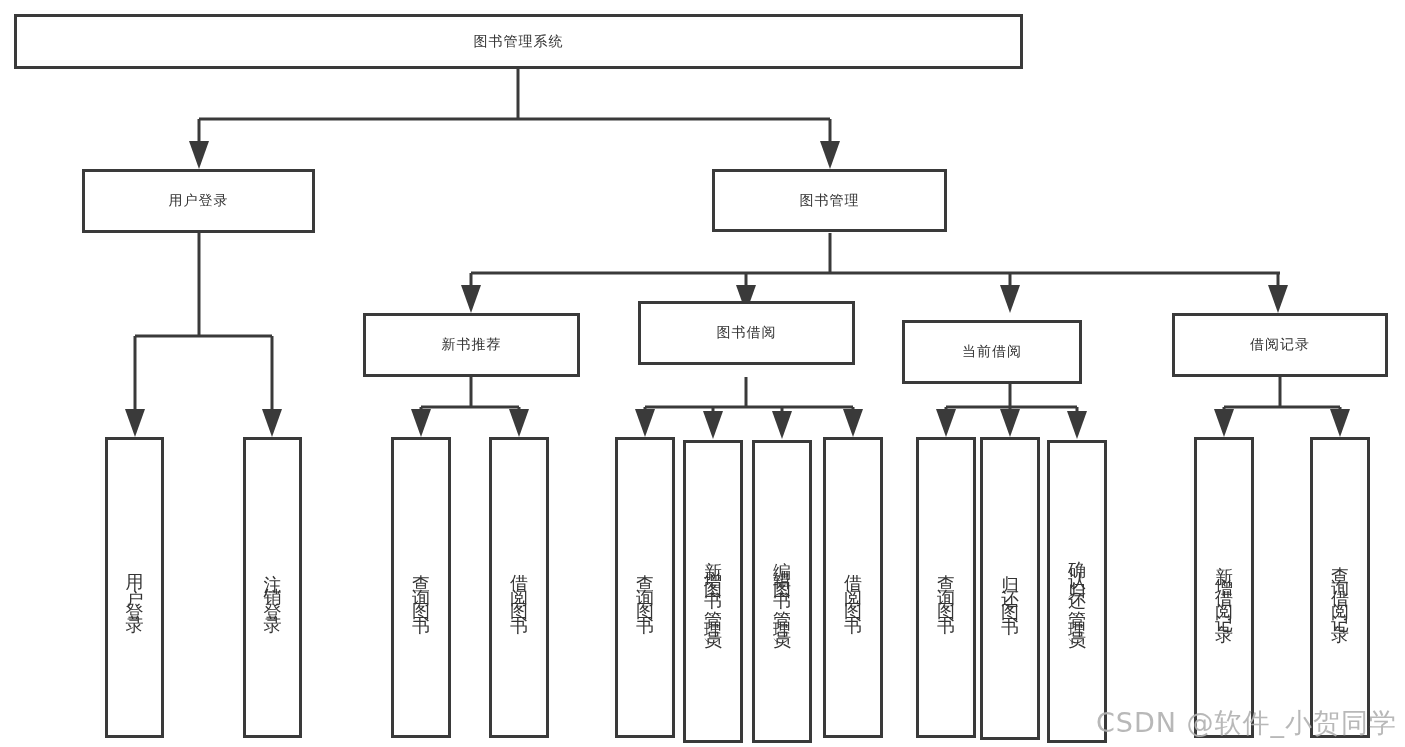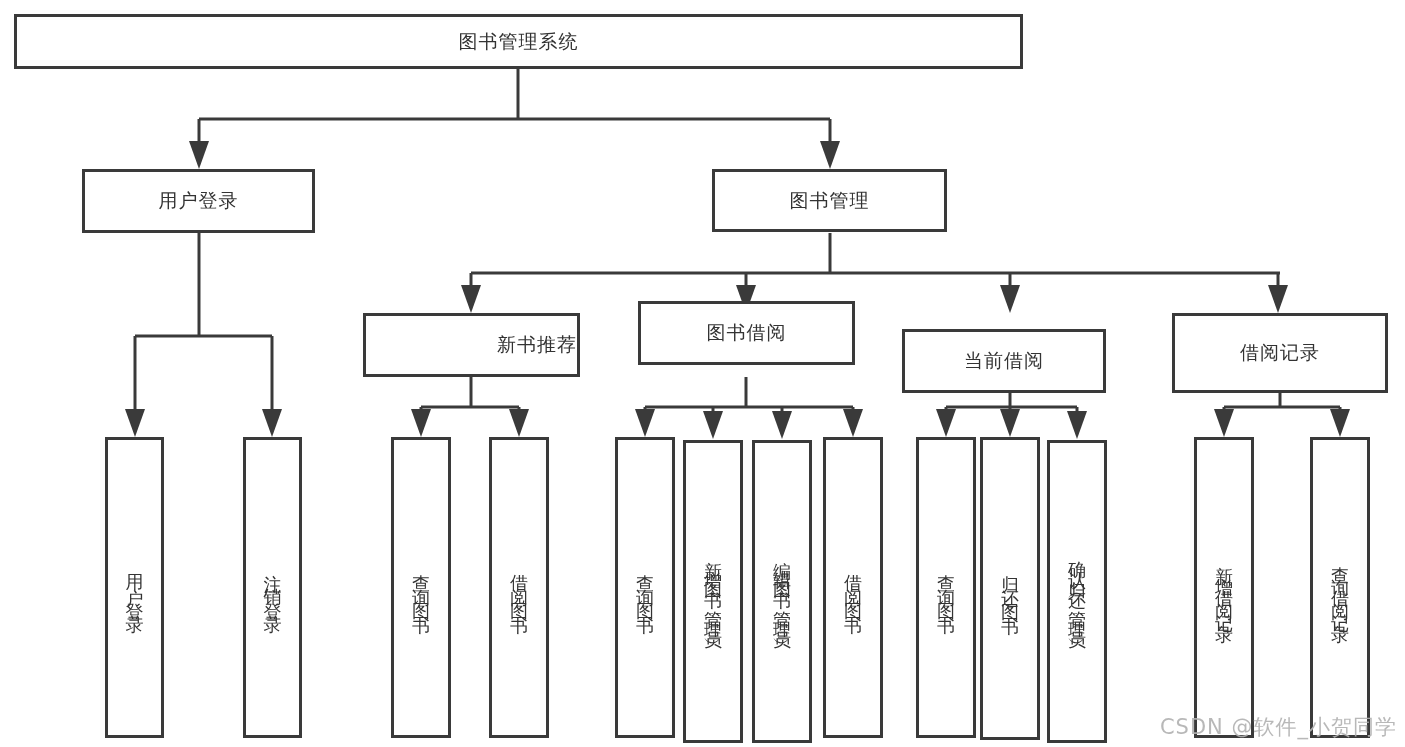--- a/index.html
+++ b/index.html
@@ -10,21 +10,21 @@
     overflow:hidden;
     font-family:"DejaVu Sans","Liberation Sans",sans-serif;
   }
   .stage svg{position:absolute;left:0;top:0;z-index:1;}
   .hbox{
     position:absolute;z-index:2;
     box-sizing:border-box;
     border:3px solid #3a3a3a;
     background:#ffffff;
     display:flex;align-items:center;justify-content:center;
-    font-size:19px;color:#333333;
+    font-size:14px;color:#333333;
     letter-spacing:1px;
     white-space:nowrap;
   }
   .vbox{
     position:absolute;z-index:2;
     box-sizing:border-box;
     border:3px solid #3a3a3a;
     background:#ffffff;
     display:flex;align-items:center;justify-content:center;
   }
@@ -34,21 +34,21 @@
     font-size:18px;color:#333333;
     line-height:1;
     white-space:nowrap;
   }
   .v4{letter-spacing:14px;}
   .v6{letter-spacing:12px;}
   .v9{letter-spacing:10px;}
   .watermark{
     position:absolute;z-index:3;
     right:8px;bottom:6px;
-    font-size:21px;
+    font-size:27px;
     color:rgba(178,178,178,0.92);
     letter-spacing:1px;
     white-space:nowrap;
   }
 </style>
 </head>
 <body>
 
 <div class="stage">
 
@@ -122,30 +122,30 @@
     <span>图书管理系统</span>
   </div>
 
   <div class="hbox" style="left:82px;top:169px;width:233px;height:64px;">
     <span>用户登录</span>
   </div>
   <div class="hbox" style="left:712px;top:169px;width:235px;height:63px;">
     <span>图书管理</span>
   </div>
 
-  <div class="hbox" style="left:363px;top:313px;width:217px;height:64px;justify-content:flex-end;">
+  <div class="hbox" style="left:363px;top:313px;width:217px;height:64px;">
     <span>新书推荐</span>
   </div>
   <div class="hbox" style="left:638px;top:301px;width:217px;height:64px;">
     <span>图书借阅</span>
   </div>
-  <div class="hbox" style="left:902px;top:329px;width:204px;height:64px;">
+  <div class="hbox" style="left:902px;top:320px;width:180px;height:64px;">
     <span>当前借阅</span>
   </div>
-  <div class="hbox" style="left:1172px;top:313px;width:216px;height:80px;">
+  <div class="hbox" style="left:1172px;top:313px;width:216px;height:64px;">
     <span>借阅记录</span>
   </div>
 
   <div class="vbox" style="left:105px;top:437px;width:59px;height:301px;">
     <span class="vtext v4">用户登录</span>
   </div>
   <div class="vbox" style="left:243px;top:437px;width:59px;height:301px;">
     <span class="vtext v4">注销登录</span>
   </div>
 

